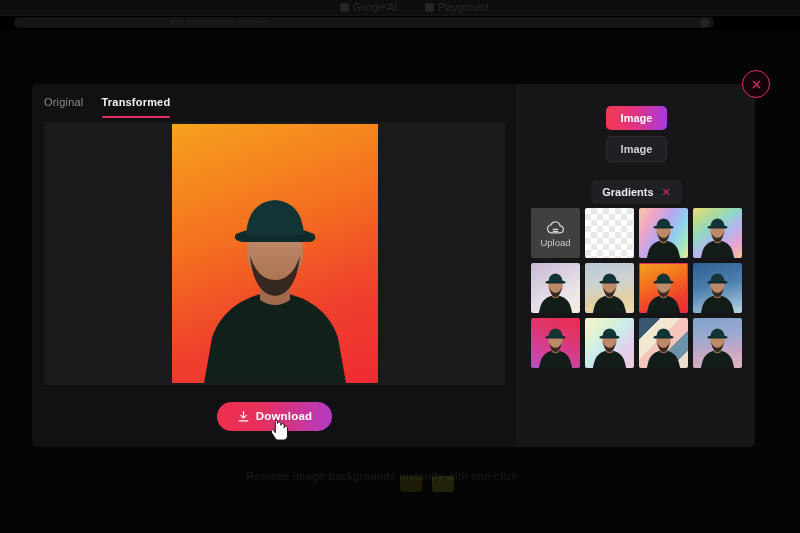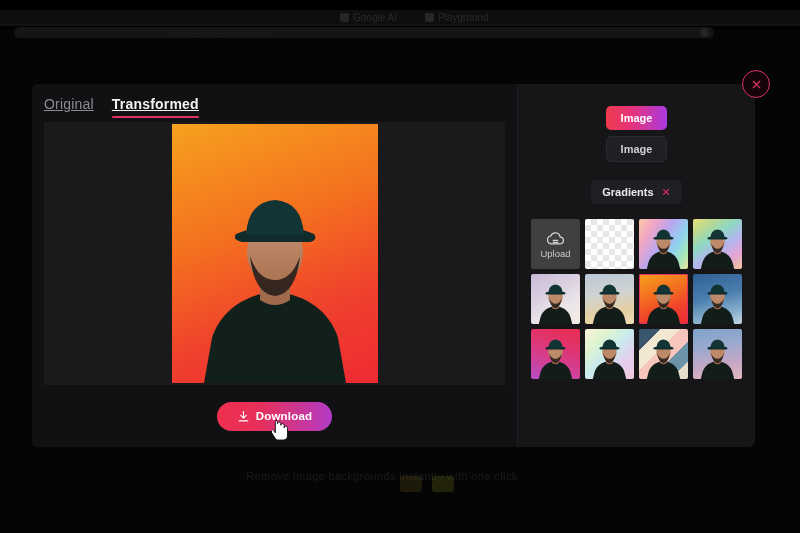--- a/index.html
+++ b/index.html
@@ -9,21 +9,20 @@
     font-family: "Liberation Sans", sans-serif;
     overflow: hidden;
   }
 
   
   #page-root { position: relative; width: 800px; height: 533px; background: #000; }
 
   .browser-chrome {
     position: absolute; left: 0; top: 0; width: 800px; height: 16px;
     background: #131313;
-    margin-top: 10px;
   }
   .chrome-tabstrip {
     position: absolute; left: 0; top: 0; width: 800px; height: 14px;
     background: #0e0e0e;
   }
   .bookmark-row {
     position: absolute; top: 0px; left: 340px; width: 240px; height: 14px;
     display: flex; gap: 28px; align-items: center;
   }
   .bookmark {
@@ -63,22 +62,22 @@
     display: flex;
   }
 
   
   .editor-col {
     width: 485px; height: 363px; background: #111113;
     display: flex; flex-direction: column; position: relative;
   }
   .tabs { display: flex; gap: 18px; padding: 12px 0 0 12px; height: 34px; }
   .tab {
-    font-size: 14px; color: #8b8b90; padding-bottom: 6px; position: relative;
-    cursor: pointer; letter-spacing: .2px; text-decoration: underline;
+    font-size: 11px; color: #8b8b90; padding-bottom: 6px; position: relative;
+    cursor: pointer; letter-spacing: .2px;
   }
   .tab.active { color: #f2f2f4; font-weight: bold; }
   .tab.active::after {
     content: ""; position: absolute; left: 0; right: 0; bottom: 0; height: 2px;
     background: #e0315f; border-radius: 2px;
   }
 
   .canvas {
     margin: 4px 12px 0 12px; height: 263px; background: #1a1a1c;
     display: flex; align-items: center; justify-content: center; position: relative;
@@ -121,21 +120,21 @@
     background: #202024; border: 1px solid #2a2a30;
     font-family: "Liberation Sans", sans-serif;
   }
   .seg-btn.active {
     color: #fff; border: none;
     background: linear-gradient(90deg, #f03a4e 0%, #e4337f 45%, #a93ae0 100%);
   }
 
   .chip {
     display: inline-flex; align-items: center; gap: 8px;
-    background: #1f1f24; border-radius: 5px; padding: 6px 11px; margin-bottom: 15px;
+    background: #1f1f24; border-radius: 5px; padding: 6px 11px; margin-bottom: 4px;
     cursor: pointer;
   }
   .chip-label { font-size: 11px; color: #eaeaee; font-weight: bold; }
   .chip-x { color: #e0315f; font-size: 11px; line-height: 1; }
 
   .grid {
     display: grid; grid-template-columns: repeat(4, 49px);
     grid-auto-rows: 50px; gap: 5px;
   }
   .cell {

